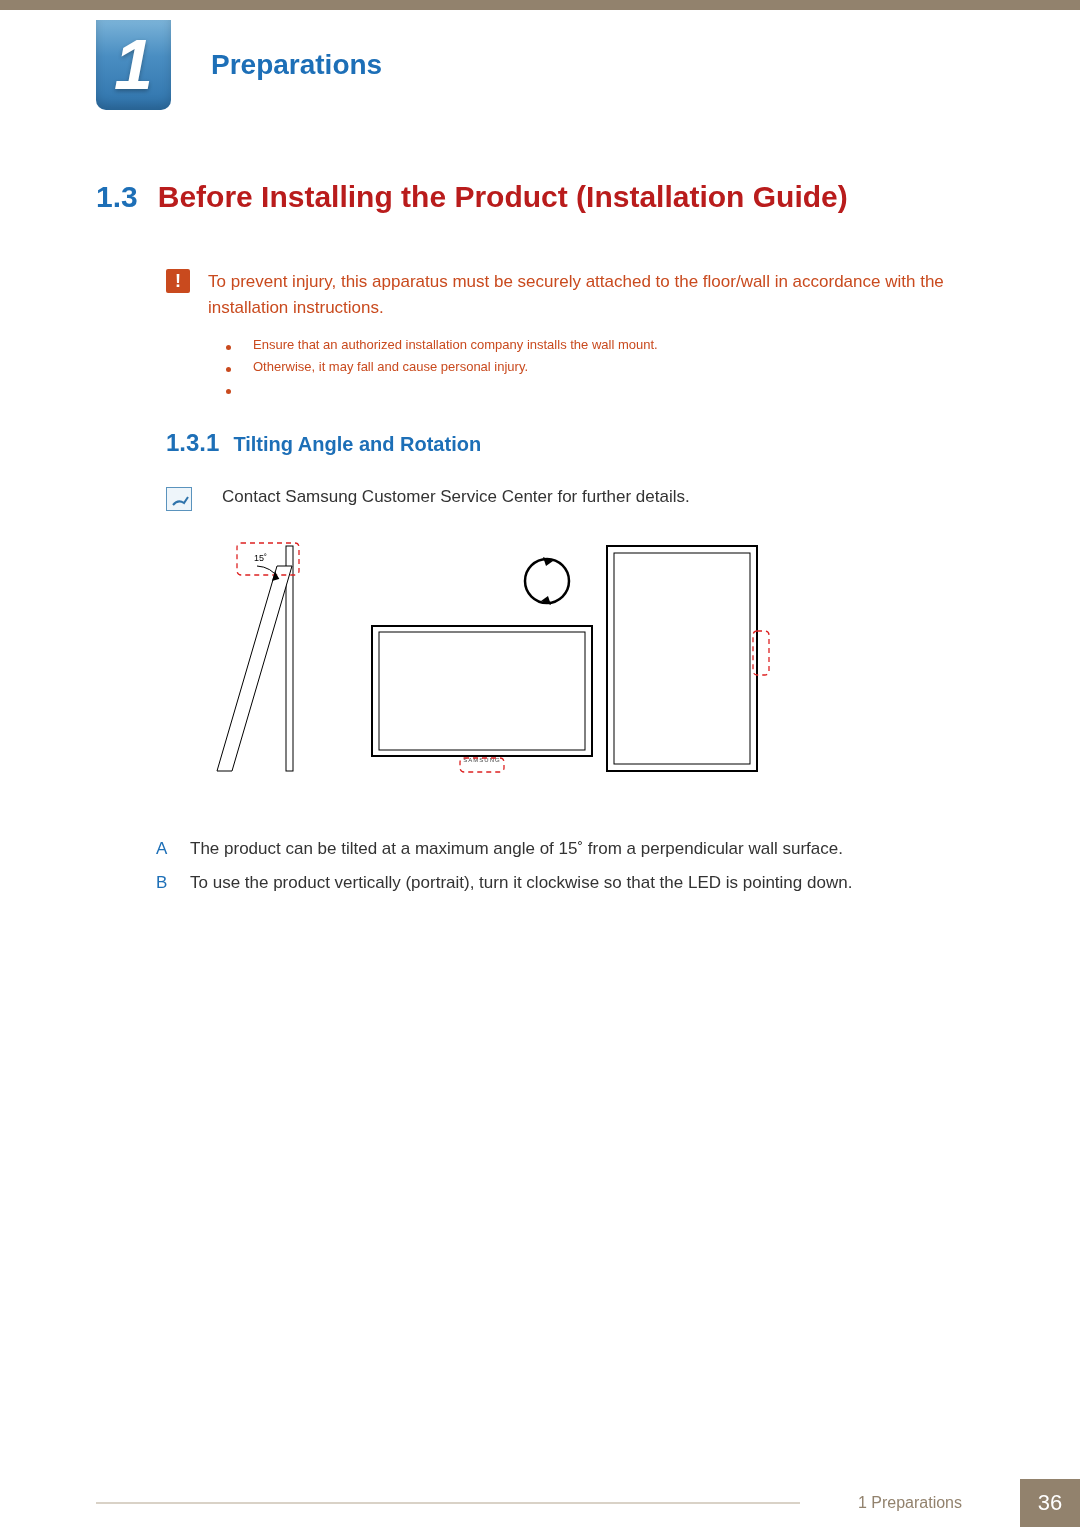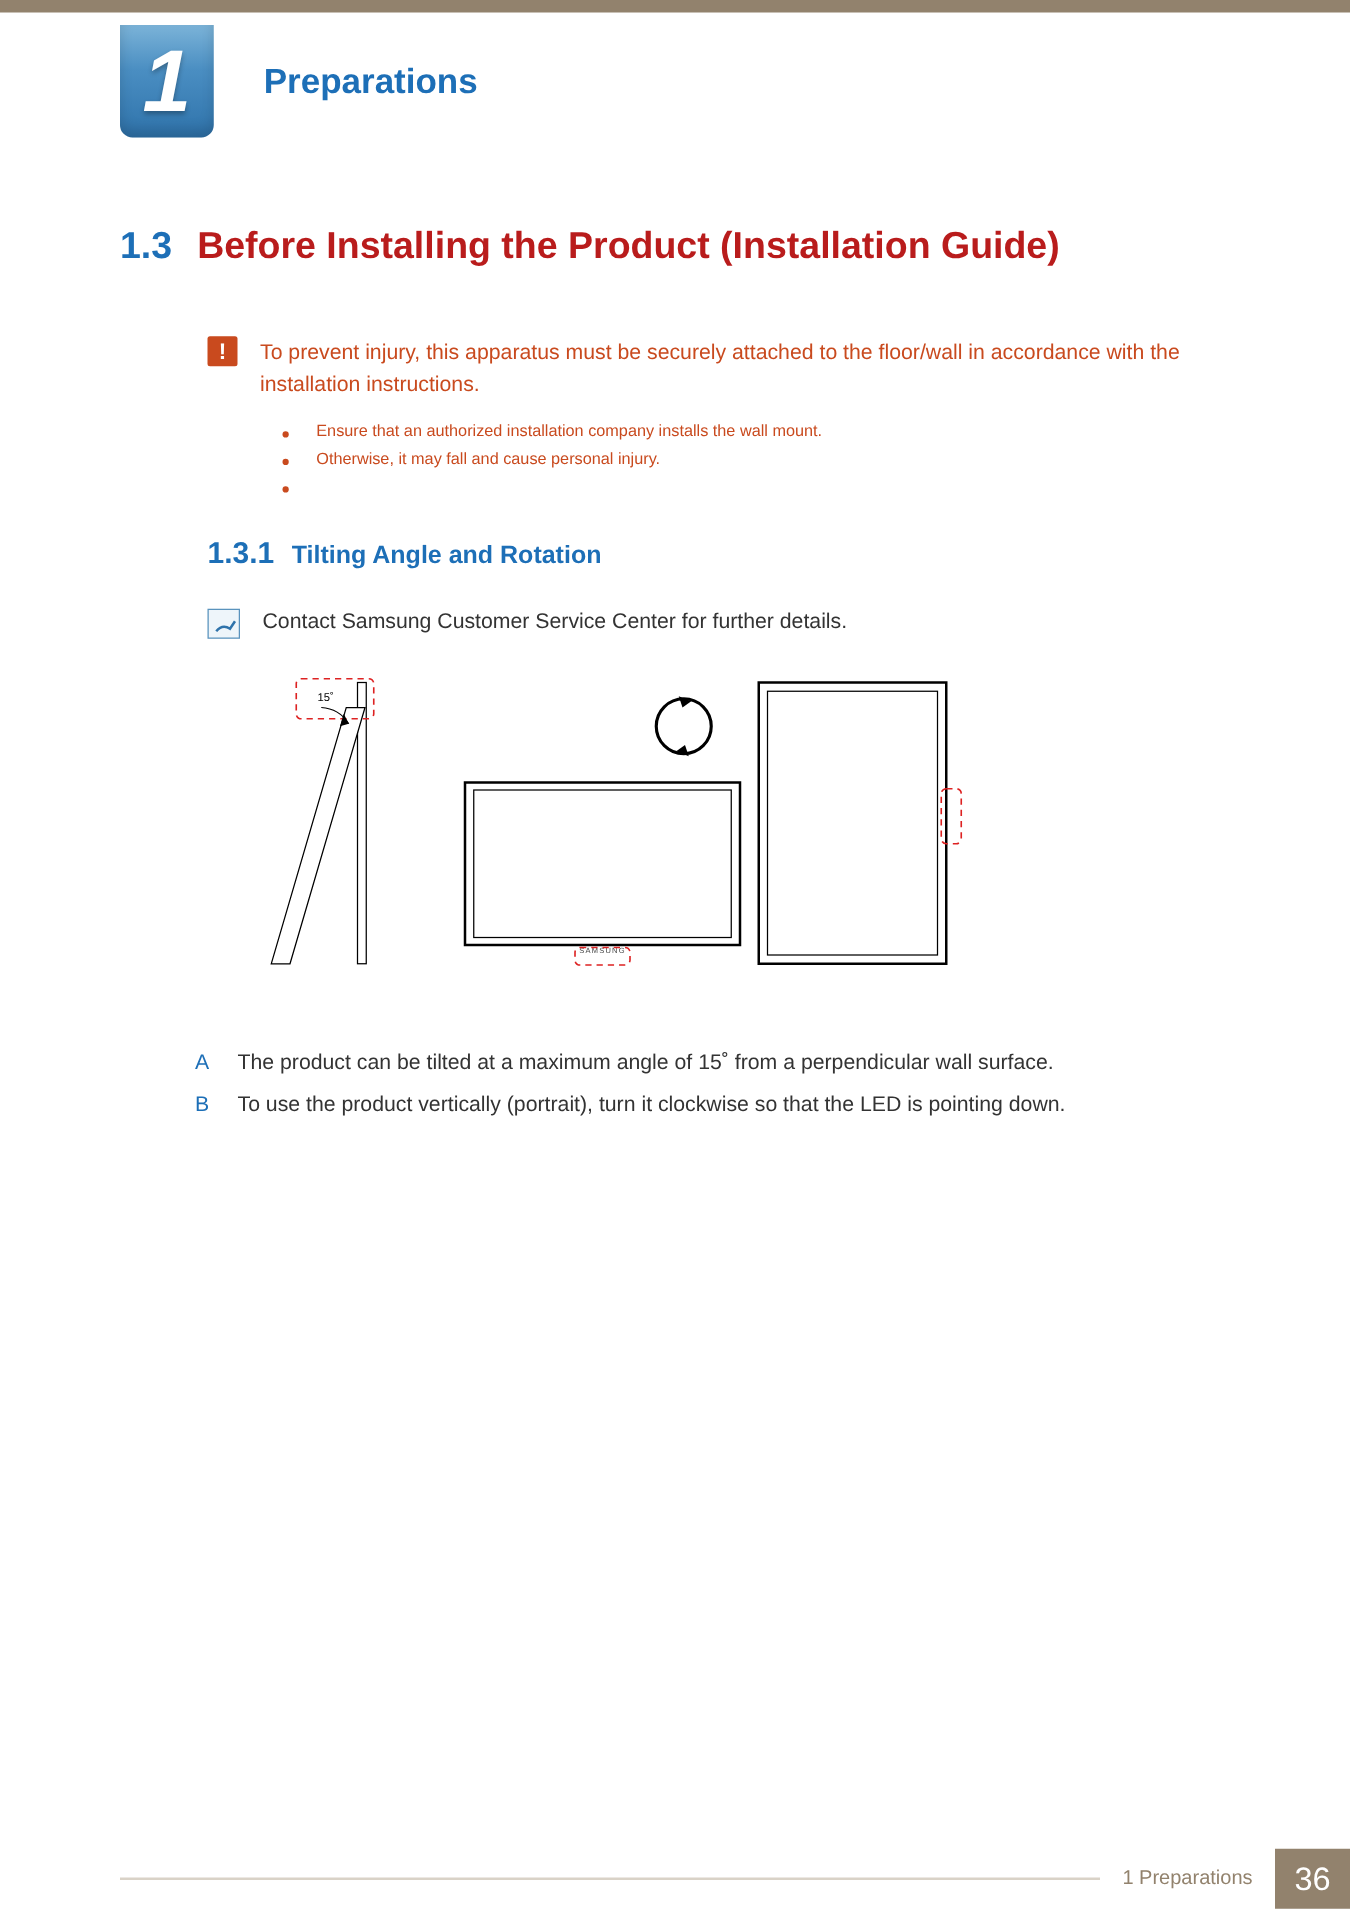--- a/index.html
+++ b/index.html
@@ -128,21 +128,21 @@
     font-weight: bold;
     font-size: 24px;
   }
   .subsec-title {
     color: #1d6fb7;
     font-weight: bold;
     font-size: 20px;
   }
   .note-row {
     display: flex;
-    gap: 18px;
+    gap: 30px;
     margin-bottom: 20px;
   }
   .note-icon {
     width: 26px;
     height: 24px;
     border: 1px solid #5a93bd;
     display: flex;
     align-items: flex-end;
     justify-content: flex-end;
     padding: 1px;
@@ -176,36 +176,37 @@
     flex-shrink: 0;
   }
   .footer {
     position: absolute;
     bottom: 0;
     left: 0;
     right: 0;
     display: flex;
     align-items: stretch;
     height: 48px;
+    gap: 40px;
   }
   .footer-line {
     flex: 1;
     border-top: 2px solid #d9d2c7;
     margin-top: 23px;
     margin-left: 96px;
   }
   .footer-spacer { flex-shrink:0; display:flex; align-items:center; padding: 0 18px; color:#92826d; font-size:16px;}
   .footer-pagebox {
     width: 60px;
     background: #92826d;
     color: #fff;
     display: flex;
     align-items: center;
     justify-content: center;
-    font-size: 26px;
+    font-size: 22px;
   }
 </style>
 </head>
 <body>
 
 <div class="top-bar"></div>
 
 <div class="chapter-head">
   <div class="chapter-box">
     <span class="chapter-number">1</span>

